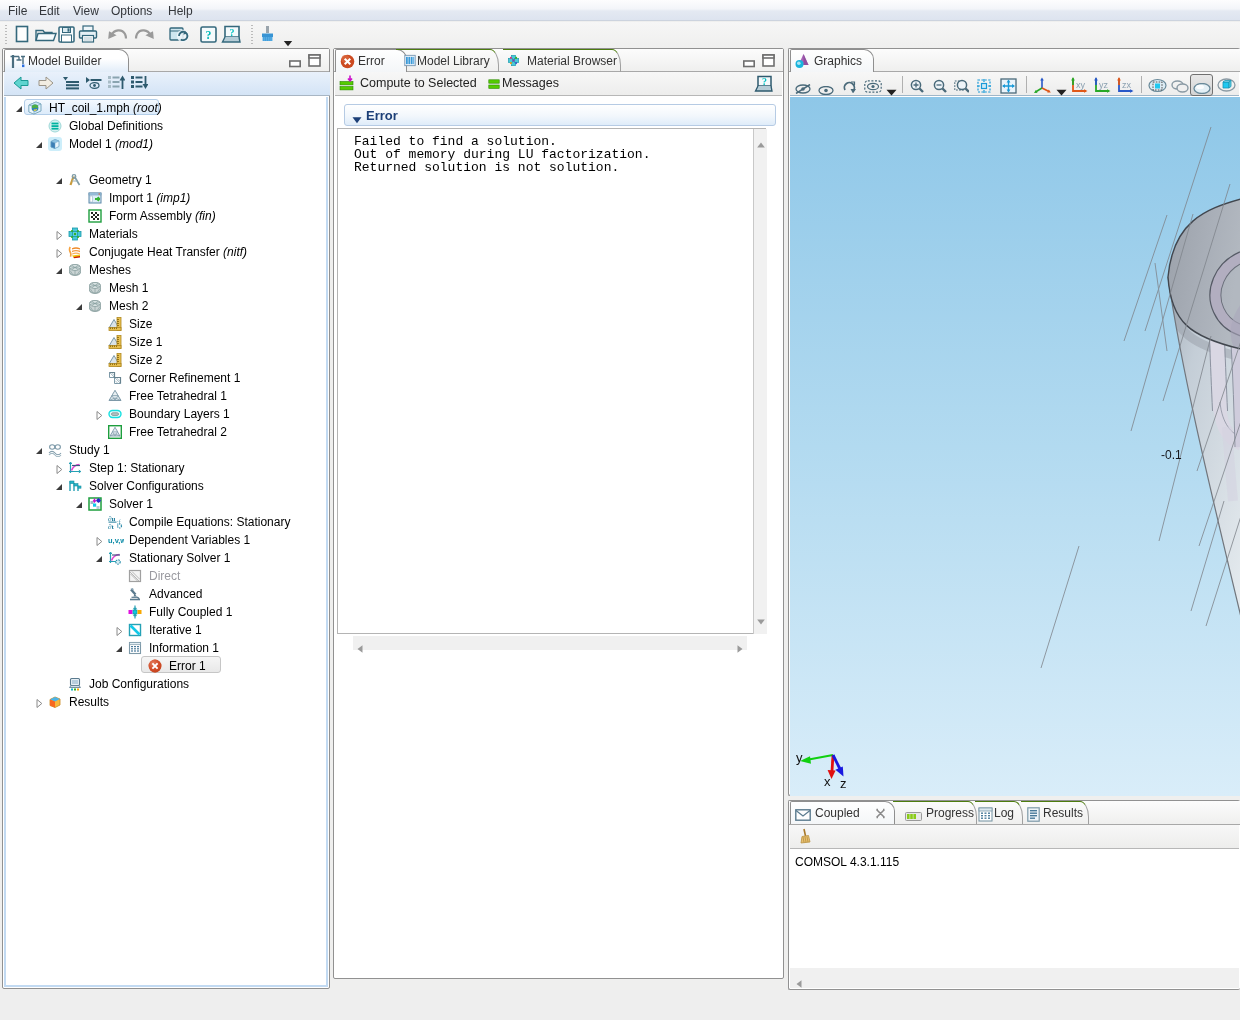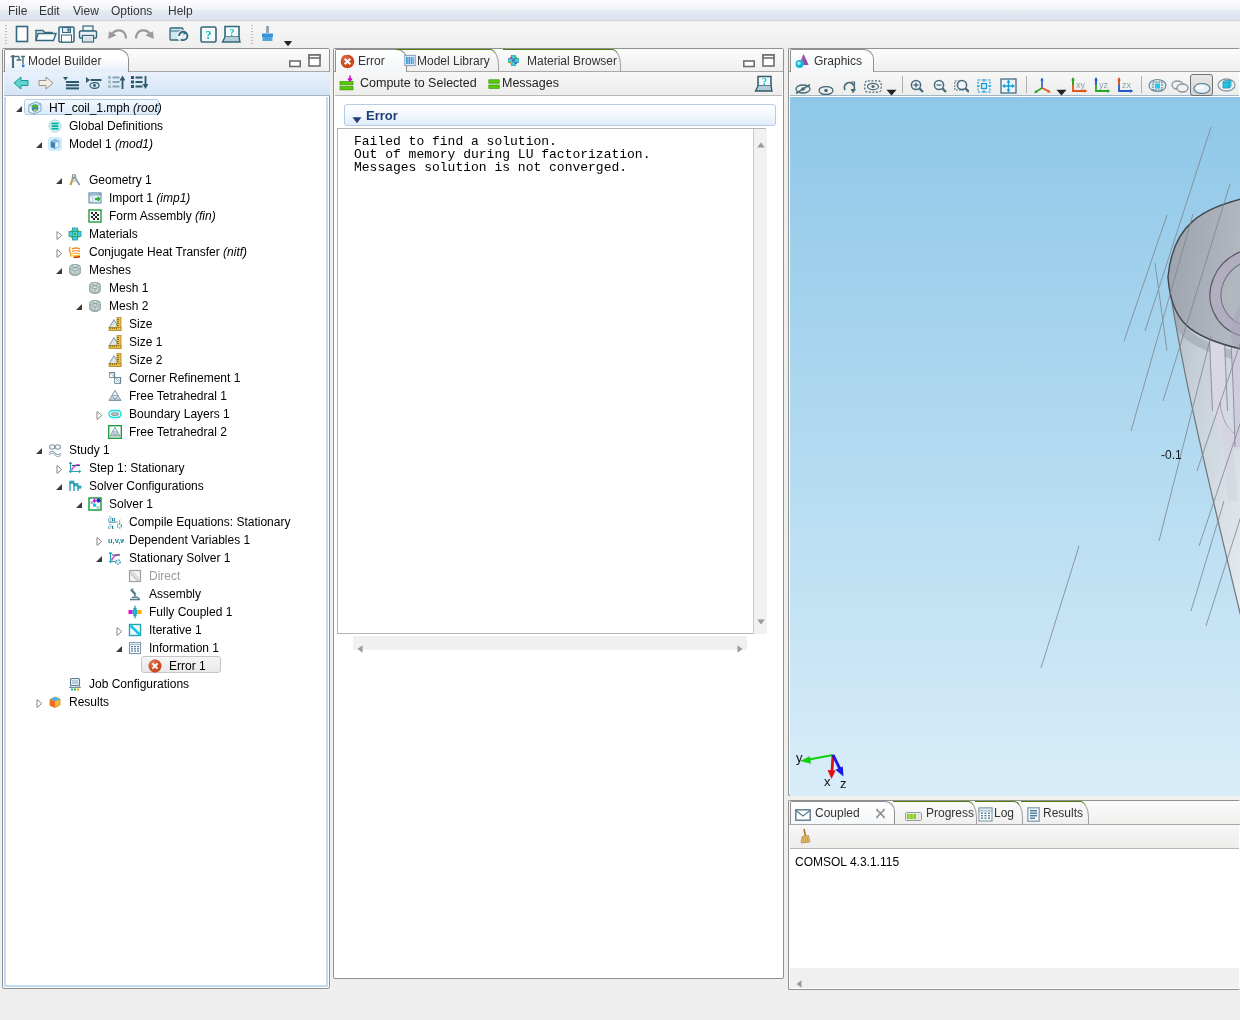--- a/index.html
+++ b/index.html
@@ -518,21 +518,21 @@
       </div>
 <div class="trow" style="top:488px;left:0;right:0;">
         <span class="tico" style="left:122px"><svg width="14" height="14" viewBox="0 0 14 14">
             <path d="M3,2.5 L7.5,7.5" stroke="#5a7a8e" stroke-width="2.4"></path>
             <path d="M2.5,1.8 L5,1 L6,3.8" fill="#8aa4b4"></path>
             <path d="M6.5,7 l2.5,2.5 l-3.5,0 z" fill="#5a7a8e"></path>
             <path d="M2,12.5 l10,0" stroke="#5a7a8e" stroke-width="1.6"></path>
             <path d="M3.5,10.3 l6,0" stroke="#5a7a8e" stroke-width="1.2"></path>
             <path d="M9,10.3 q2,0 2,2.2" fill="none" stroke="#5a7a8e" stroke-width="1.2"></path>
           </svg></span>
-        <span class="tlab" style="left:143px">Assembly</span>
+        <span class="tlab" style="left:143px">Advanced</span>
       </div>
 <div class="trow" style="top:506px;left:0;right:0;">
         <span class="tico" style="left:122px"><svg width="14" height="14" viewBox="0 0 14 14">
             <rect x="0.5" y="5" width="4" height="4" fill="#e010e0"></rect>
             <rect x="5" y="5" width="4" height="4" fill="#10c8e0" stroke="#0898b0" stroke-width="0.7"></rect>
             <rect x="9.5" y="5" width="4" height="4" fill="#f8a800"></rect>
             <path d="M7,0.5 L7,4.5 M5.6,3 L7,4.7 L8.4,3 M7,13.5 L7,9.5 M5.6,11 L7,9.3 L8.4,11" stroke="#26a0b4" stroke-width="1.2" fill="none"></path>
           </svg></span>
         <span class="tlab" style="left:143px">Fully Coupled 1</span>
       </div>
@@ -671,21 +671,21 @@
     <span style="position:absolute;left:167px;top:4px;">Messages</span>
   </div>
   <div id="errhead">
       <span style="position:absolute;left:7px;top:7px"><svg width="10" height="8" viewBox="0 0 10 8">
           <polygon points="0.5,1.2 9.5,1.2 5,7.2" fill="#1c3f77"></polygon>
         </svg></span>
       <span style="position:absolute;left:21px;top:3px;">Error</span>
     </div>
   <div id="errtext">Failed to find a solution.
 Out of memory during LU factorization.
-Messages solution is not converged.</div>
+Returned solution is not solution.</div>
 <div style="position:absolute;left:419px;top:80px;width:14px;height:505px;background:#f1f1f1;border-left:1px solid #c8c8c8;">
       <span style="position:absolute;left:3px;top:5px"><svg width="8" height="6" viewBox="0 0 8 6">
           <polygon points="4,0.5 7.8,5.5 0.2,5.5" fill="#9a9a9a"></polygon>
         </svg></span>
       <span style="position:absolute;left:3px;bottom:5px"><svg width="8" height="6" viewBox="0 0 8 6">
           <polygon points="4,5.5 7.8,0.5 0.2,0.5" fill="#9a9a9a"></polygon>
         </svg></span>
     </div>
     <div style="position:absolute;left:19px;top:587px;width:394px;height:14px;background:#f0f0f0;">
       <span style="position:absolute;left:4px;top:3px"><svg width="6" height="8" viewBox="0 0 6 8">

